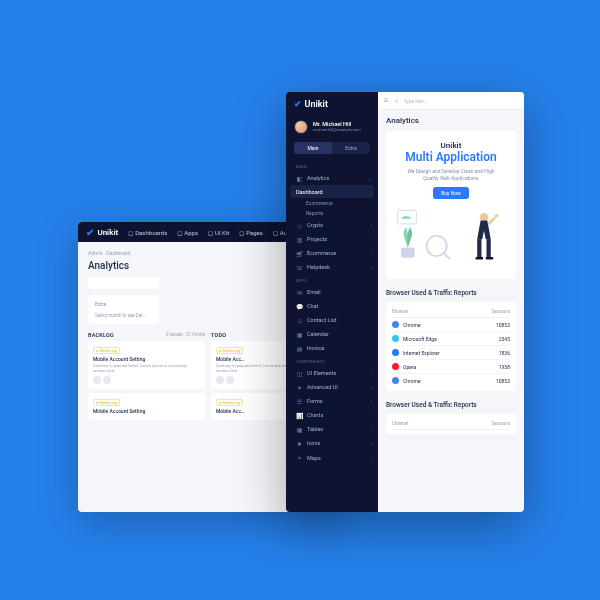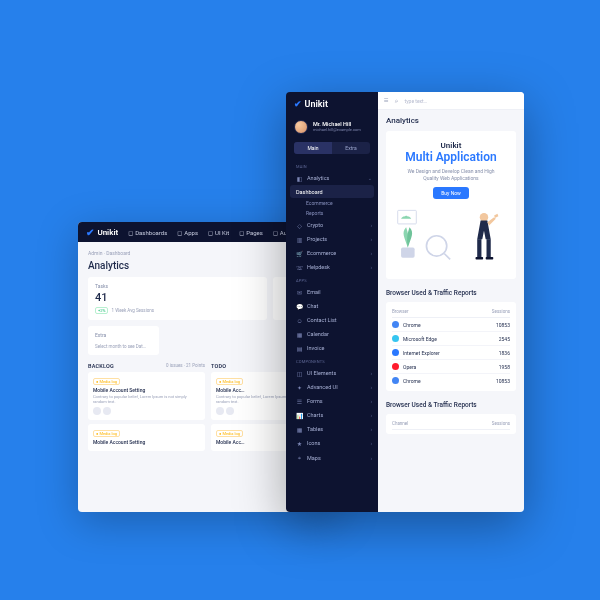--- a/index.html
+++ b/index.html
@@ -95,28 +95,20 @@
         <span>◻ <span>Pages</span></span>
         <span>◻ <span>Authen…</span></span>
       </div>
     </div>
     <div class="win-a-body">
       <div class="crumb">Admin · Dashboard</div>
       <div class="title">Analytics</div>
 
 
       <div class="row" style="margin-top:6px">
-        <div class="card">
-          <div class="label">Tasks</div>
-          <div class="big">41</div>
-          <div class="sub">
-            <span class="chip">+2%</span>
-            <span>1 Week Avg Sessions</span>
-          </div>
-        </div>
         <div class="card" style="flex:.25"></div>
       </div>
 
       <div class="row" style="margin-top:6px">
         <div class="card" style="flex:.25">
           <div class="label">Extra</div>
           <div class="sub" style="margin-top:6px">Select month to see Dat…</div>
         </div>
       </div>
 

